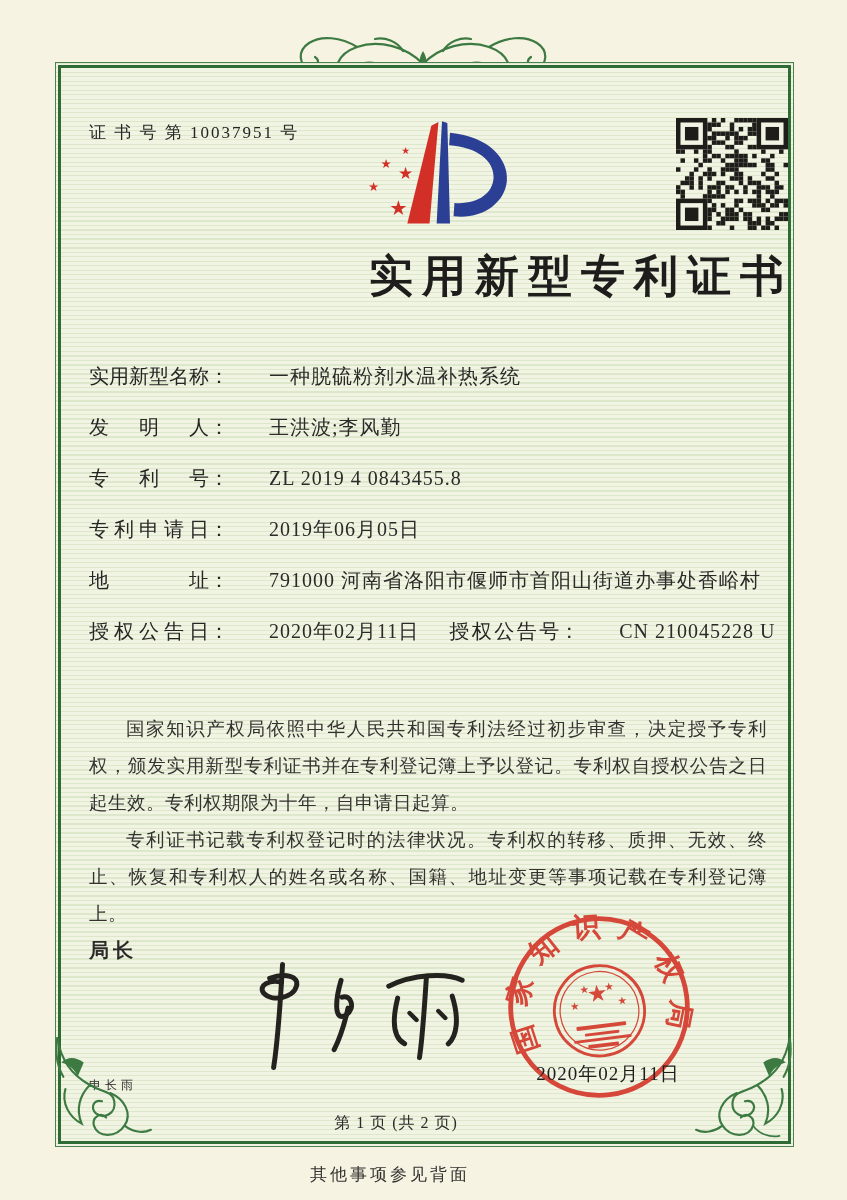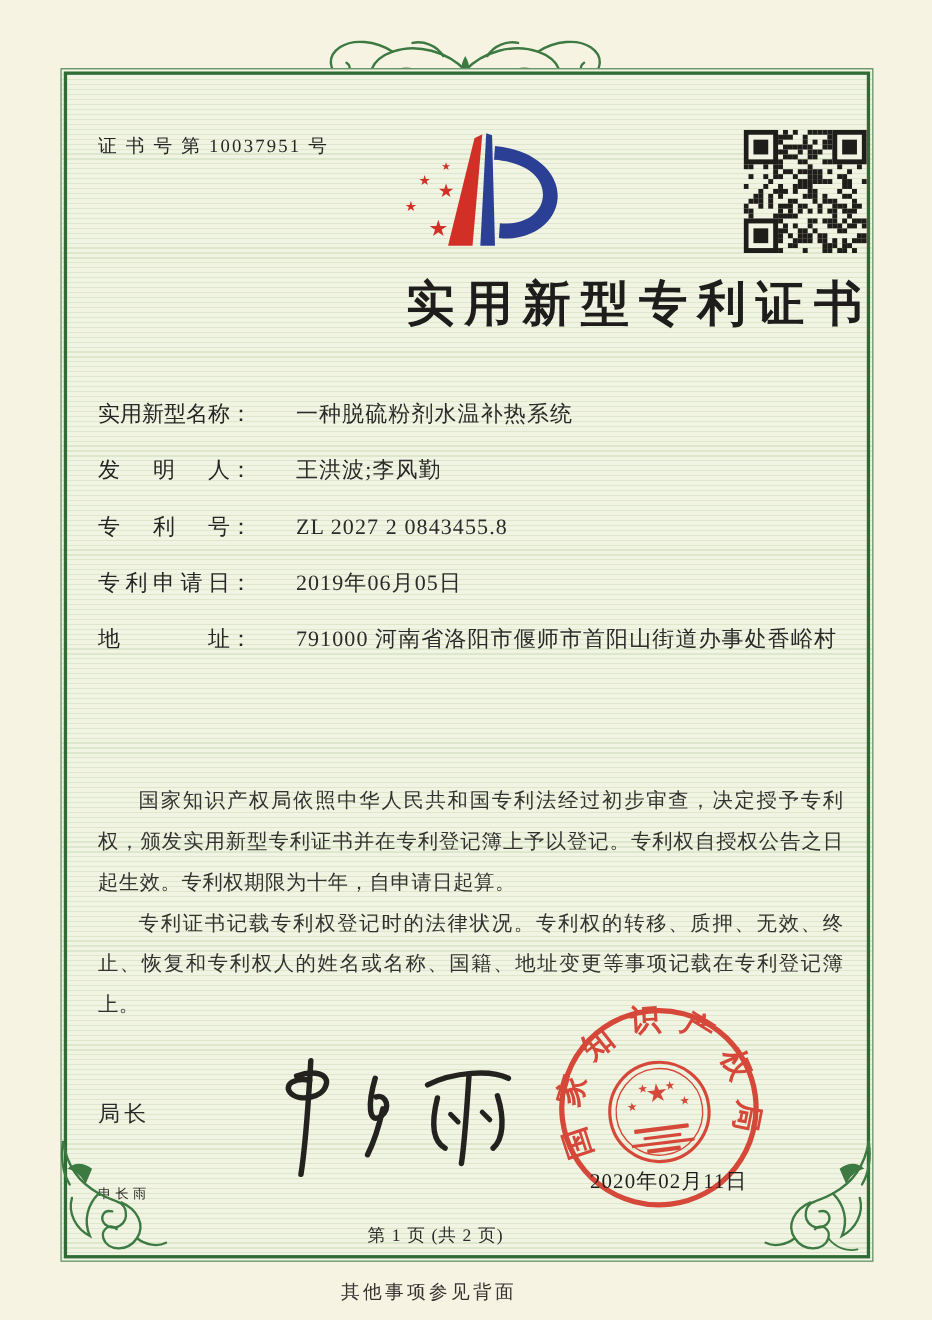--- a/index.html
+++ b/index.html
@@ -49,21 +49,21 @@
 
   
   .body-text{
     position:absolute;left:33px;top:648px;width:678px;
     font-size:18.5px;line-height:37px;text-align:justify;
     letter-spacing:0.5px;color:#33322f;
   }
   .body-text p{margin:0;text-indent:2em;}
 
   
-  .director-title{position:absolute;left:33px;top:936px;font-size:20px;letter-spacing:4px;}
+  .director-title{position:absolute;left:33px;top:874px;font-size:20px;letter-spacing:4px;font-weight:bold;}
   .director-name{position:absolute;left:33px;top:970px;font-size:12px;letter-spacing:4px;margin-top:44px;}
   .signature{position:absolute;left:168px;top:893px;width:258px;height:118px;}
   .seal{position:absolute;left:447px;top:848px;width:192px;height:192px;opacity:.92;}
   .seal-date{
     position:absolute;left:452px;top:998px;width:200px;
     font-size:19px;letter-spacing:1px;color:#1f1e1d;z-index:3;text-align:center;
   }
   .page-indicator{
     position:absolute;left:0;top:1050px;width:680px;text-align:center;
     font-size:16px;letter-spacing:1px;color:#2b2a28;
@@ -344,27 +344,30 @@
     <div class="title">实用新型专利证书</div>
 
     <div class="fields">
       <div class="frow">
         <span class="flabel">实用新型名称</span><span class="fcolon">：</span><span class="fvalue">一种脱硫粉剂水温补热系统</span>
       </div>
       <div class="frow">
         <span class="flabel">发明人</span><span class="fcolon">：</span><span class="fvalue">王洪波;李风勤</span>
       </div>
       <div class="frow">
-        <span class="flabel">专利号</span><span class="fcolon">：</span><span class="fvalue">ZL 2027 2 0843455.8</span>
+        <span class="flabel">专利号</span><span class="fcolon">：</span><span class="fvalue">ZL 2019 4 0843455.8</span>
       </div>
       <div class="frow">
         <span class="flabel">专利申请日</span><span class="fcolon">：</span><span class="fvalue">2019年06月05日</span>
       </div>
       <div class="frow">
         <span class="flabel">地址</span><span class="fcolon">：</span><span class="fvalue">791000 河南省洛阳市偃师市首阳山街道办事处香峪村</span>
+      </div>
+      <div class="frow">
+        <span class="flabel">授权公告日</span><span class="fcolon">：</span><span class="fvalue">2020年02月11日</span><span class="grant-no-pair"><span class="flabel">授权公告号</span><span class="fcolon">：</span><span class="fvalue">CN 210045228 U</span></span>
       </div>
     </div>
 
     <div class="body-text">
       <p>国家知识产权局依照中华人民共和国专利法经过初步审查，决定授予专利权，颁发实用新型专利证书并在专利登记簿上予以登记。专利权自授权公告之日起生效。专利权期限为十年，自申请日起算。</p>
       <p>专利证书记载专利权登记时的法律状况。专利权的转移、质押、无效、终止、恢复和专利权人的姓名或名称、国籍、地址变更等事项记载在专利登记簿上。</p>
     </div>
 
     <div class="director-title">局长</div>
     <div class="director-name">申长雨</div>

